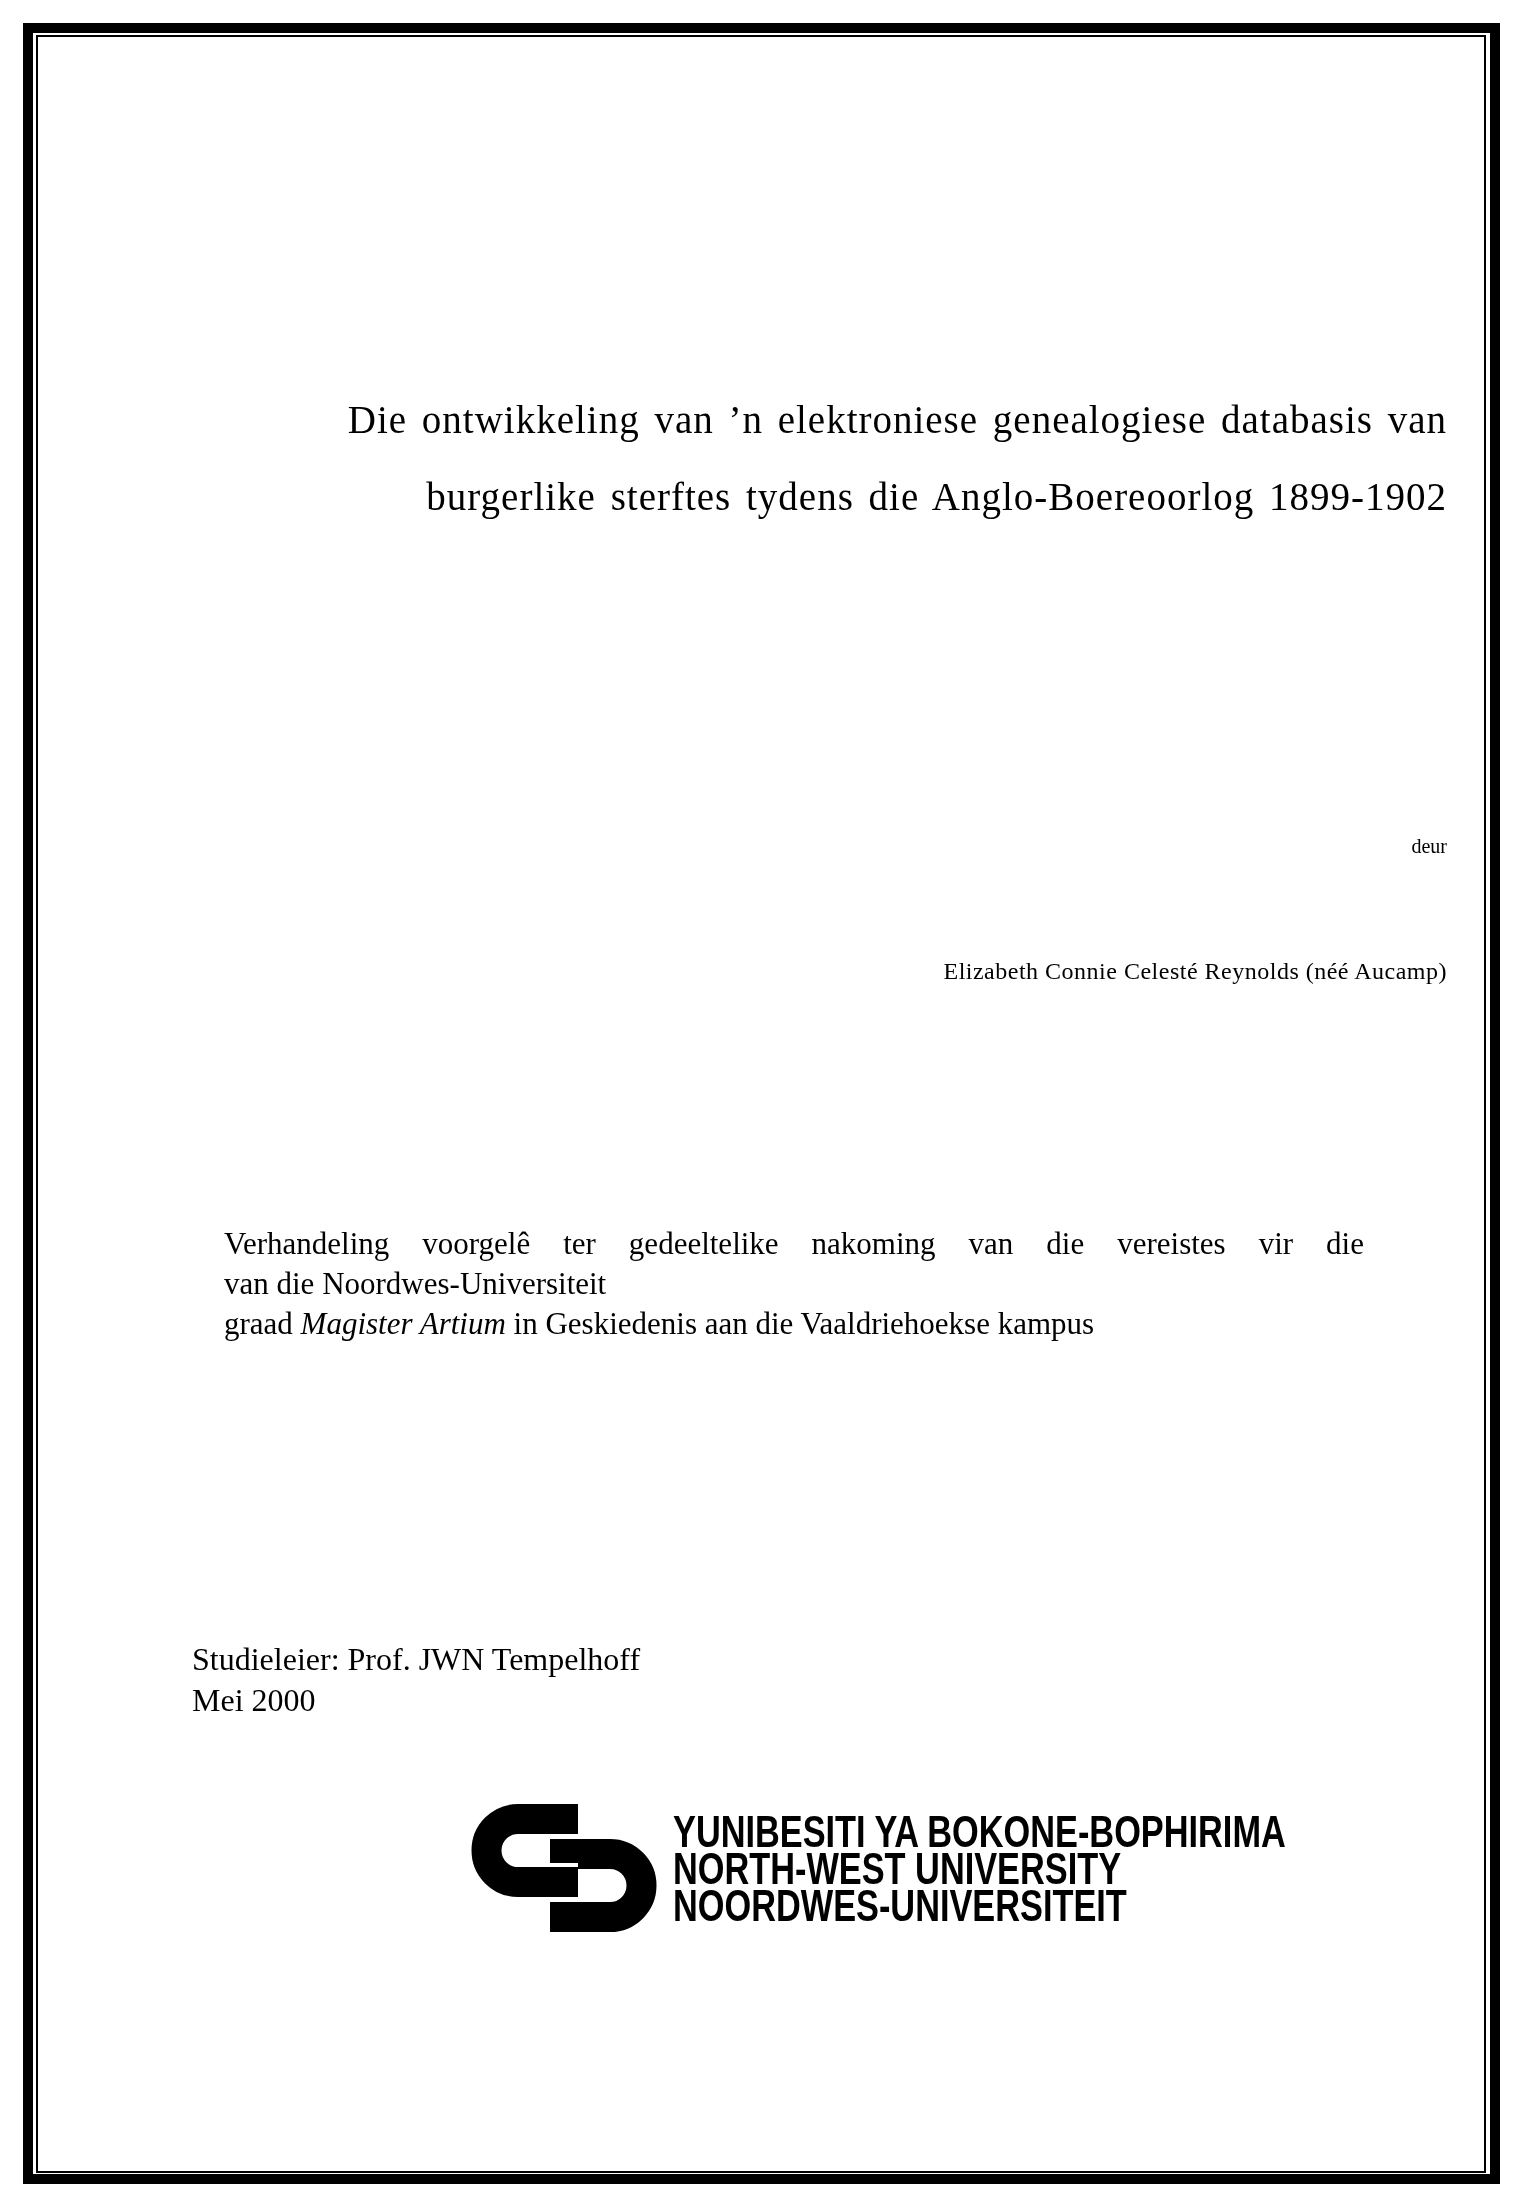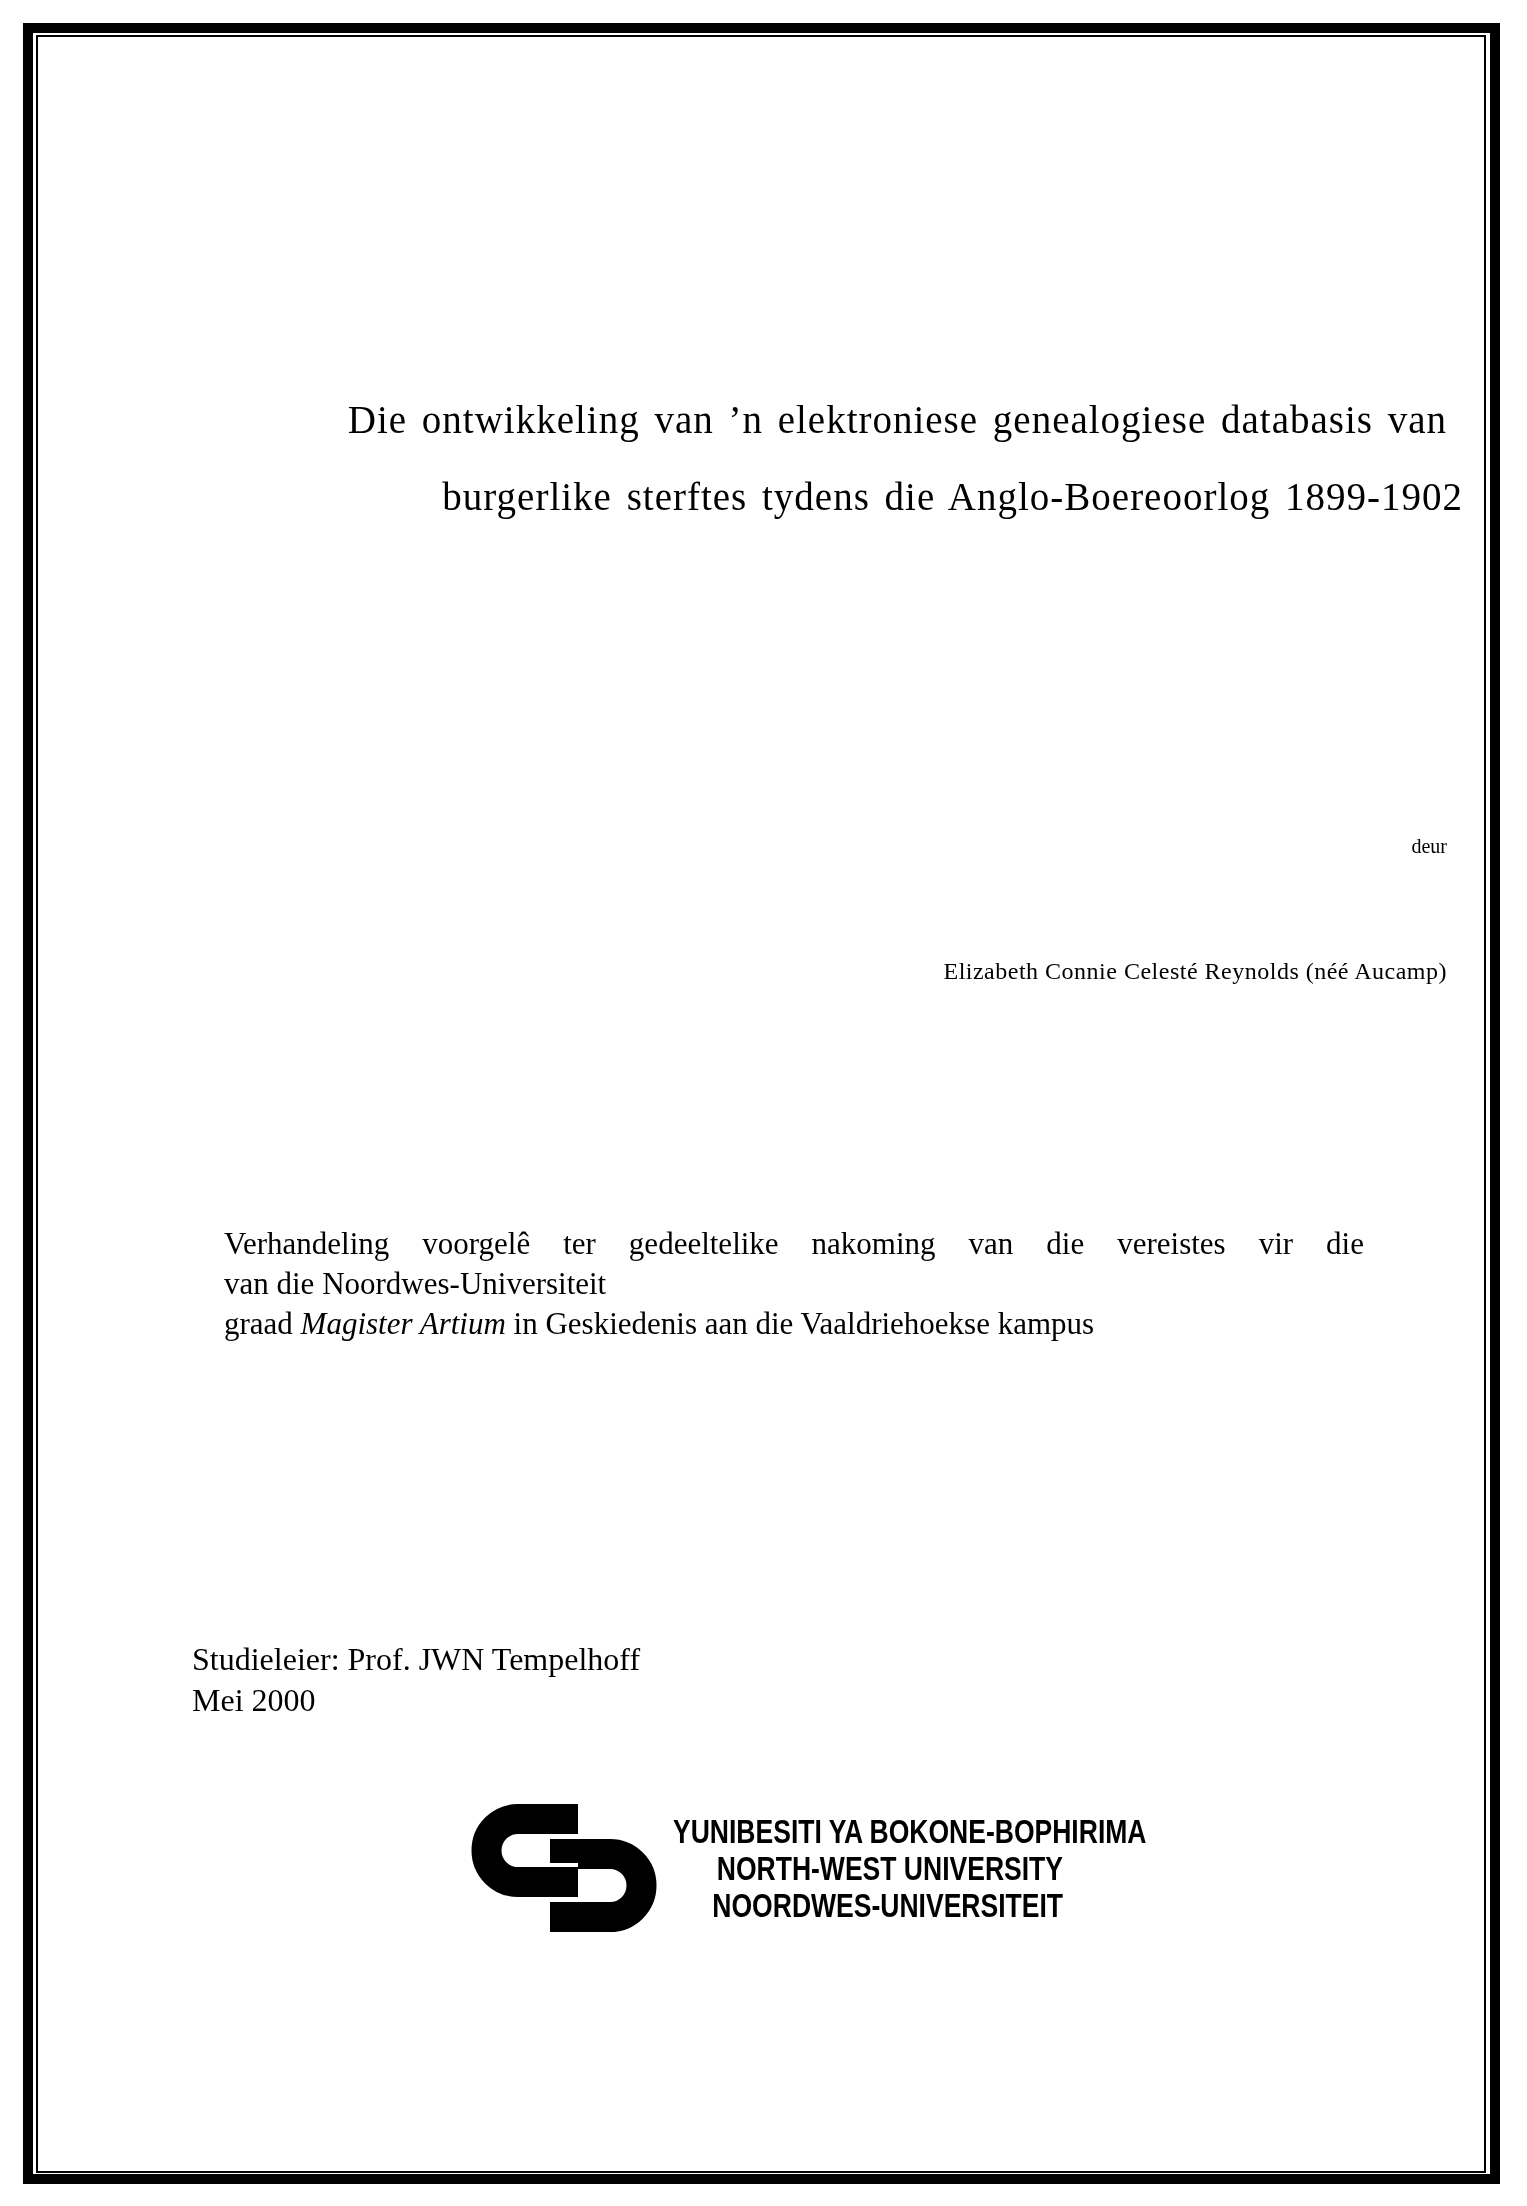--- a/index.html
+++ b/index.html
@@ -36,21 +36,21 @@
     text-align: right;
     white-space: nowrap;
   }
   .title-line {
     font-size: 39px;
     letter-spacing: 1px;
     word-spacing: 4px;
     line-height: 1;
   }
   .title-1 { top: 400px; }
-  .title-2 { top: 477px; margin-left: 16px; }
+  .title-2 { top: 477px; }
   .byline {
     top: 836px;
     font-size: 20px;
     line-height: 1;
   }
   .author {
     top: 959px;
     font-size: 24px;
     letter-spacing: 0.5px;
     line-height: 1;
@@ -80,21 +80,21 @@
     width: 196px; height: 128px;
     overflow: visible;
   }
   .logo-text {
     position: absolute;
     left: 563px; top: 1813px;
     width: 500px;
     text-align: right;
     font-family: "Liberation Sans", sans-serif;
     font-weight: bold;
-    font-size: 34px;
+    font-size: 44px;
     line-height: 37px;
   }
   .logo-text .lt {
     transform: scaleX(0.78);
     transform-origin: 100% 0;
     white-space: nowrap;
   }
   em { font-style: italic; }
 </style>
 </head>

